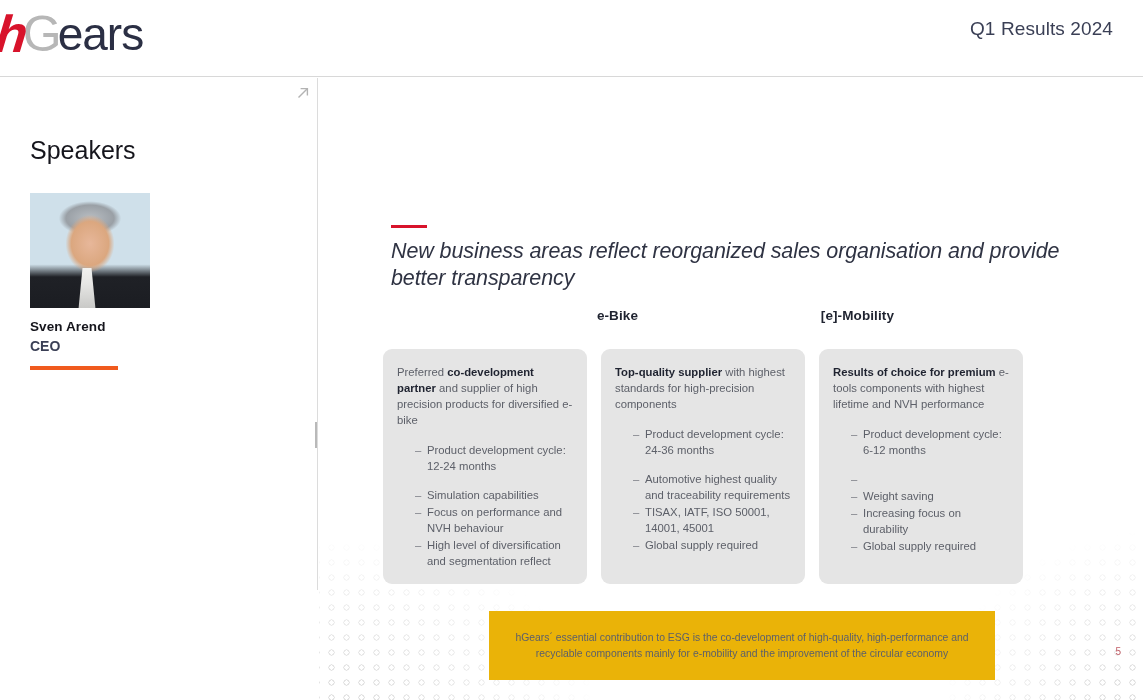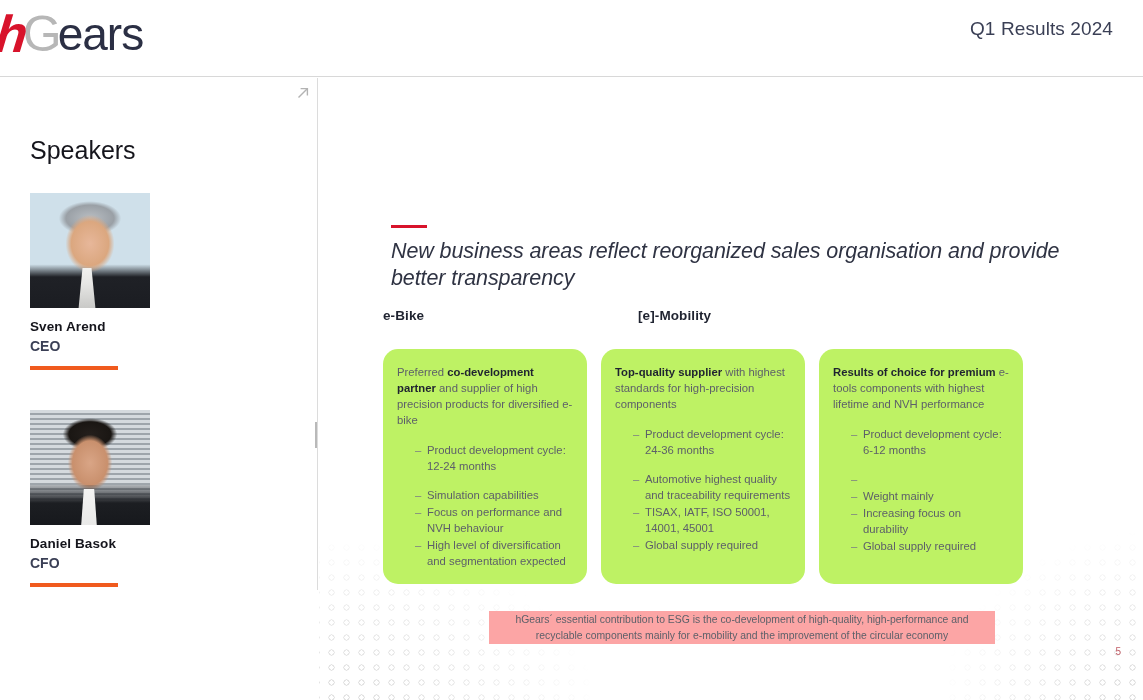--- a/index.html
+++ b/index.html
@@ -231,41 +231,41 @@
   }
 
   .col-headers {
     position: absolute;
     left: 64px; top: 230px;
     width: 742px;
     display: flex;
   }
   .col-header {
     flex: 0 0 255px;
-    text-align: left;
+    text-align: right;
     font-size: 13.5px;
     font-weight: 700;
     color: #1f2330;
     letter-spacing: 0.1px;
   }
   .col-header.mid { flex: 0 0 256px; }
   .col-header.last { flex: 0 0 231px; }
 
   .cards {
     position: absolute;
     left: 64px; top: 271px;
     width: 742px;
     display: flex;
     gap: 14px;
   }
 
   .card {
     position: relative;
-    background: #bef264;
-    border-radius: 15px;
+    background: #e5e5e5;
+    border-radius: 9px;
     width: 204px;
     min-height: 234px;
     padding: 15px 14px 14px 14px;
   }
 
   .card-lead {
     font-size: 11.3px;
     line-height: 1.42;
     color: #5d6069;
     margin-bottom: 14px;
@@ -289,22 +289,22 @@
   .bullet .dash {
     flex: 0 0 12px;
     color: #7a7d85;
   }
   .bullet .btxt { flex: 1 1 auto; }
 
   .esg-banner {
     position: absolute;
     left: 170px; top: 533px;
     width: 506px;
-    background: #fca5a5;
-    padding: 1px 12px;
+    background: #eab308;
+    padding: 19px 12px;
     text-align: center;
     font-size: 10.4px;
     line-height: 1.5;
     color: #5d6069;
   }
 
   .page-num {
     position: absolute;
     right: 22px; bottom: 43px;
     font-size: 10px;
@@ -328,26 +328,20 @@
   <div class="sidebar">
     <div class="speakers-title">Speakers</div>
 
     <div class="speaker speaker-1">
       <div class="speaker-photo photo-a"></div>
       <div class="speaker-name">Sven Arend</div>
       <div class="speaker-role">CEO</div>
       <div class="speaker-bar"></div>
     </div>
 
-    <div class="speaker speaker-2">
-      <div class="speaker-photo photo-b"></div>
-      <div class="speaker-name">Daniel Basok</div>
-      <div class="speaker-role">CFO</div>
-      <div class="speaker-bar"></div>
-    </div>
   </div>
 
   <div class="expand-icon">
     <svg width="18" height="18" viewBox="0 0 18 18" fill="none" stroke="#b3b3b3" stroke-width="1.4">
       <path d="M4.5 13.5 L13 5"></path>
       <path d="M6.6 4.6 L13.4 4.6 L13.4 11.4"></path>
     </svg>
   </div>
   <div class="split-handle">
     <span></span>
@@ -383,21 +377,21 @@
           <div class="bullet">
             <span class="dash">–</span>
             <span class="btxt">Simulation capabilities</span>
           </div>
           <div class="bullet">
             <span class="dash">–</span>
             <span class="btxt">Focus on performance and NVH behaviour</span>
           </div>
           <div class="bullet">
             <span class="dash">–</span>
-            <span class="btxt">High level of diversification and segmentation expected</span>
+            <span class="btxt">High level of diversification and segmentation reflect</span>
           </div>
         </div>
       </div>
 
       <div class="card">
         <div class="card-lead">
           <span></span><b>Top-quality supplier</b><span> with highest standards for high-precision components</span>
         </div>
         <div class="bullet-group">
           <div class="bullet">
@@ -430,21 +424,21 @@
             <span class="dash">–</span>
             <span class="btxt">Product development cycle: 6-12 months</span>
           </div>
         </div>
         <div class="bullet-group">
           <div class="bullet">
             <span class="dash">–</span>
           </div>
           <div class="bullet">
             <span class="dash">–</span>
-            <span class="btxt">Weight mainly</span>
+            <span class="btxt">Weight saving</span>
           </div>
           <div class="bullet">
             <span class="dash">–</span>
             <span class="btxt">Increasing focus on durability</span>
           </div>
           <div class="bullet">
             <span class="dash">–</span>
             <span class="btxt">Global supply required</span>
           </div>
         </div>

